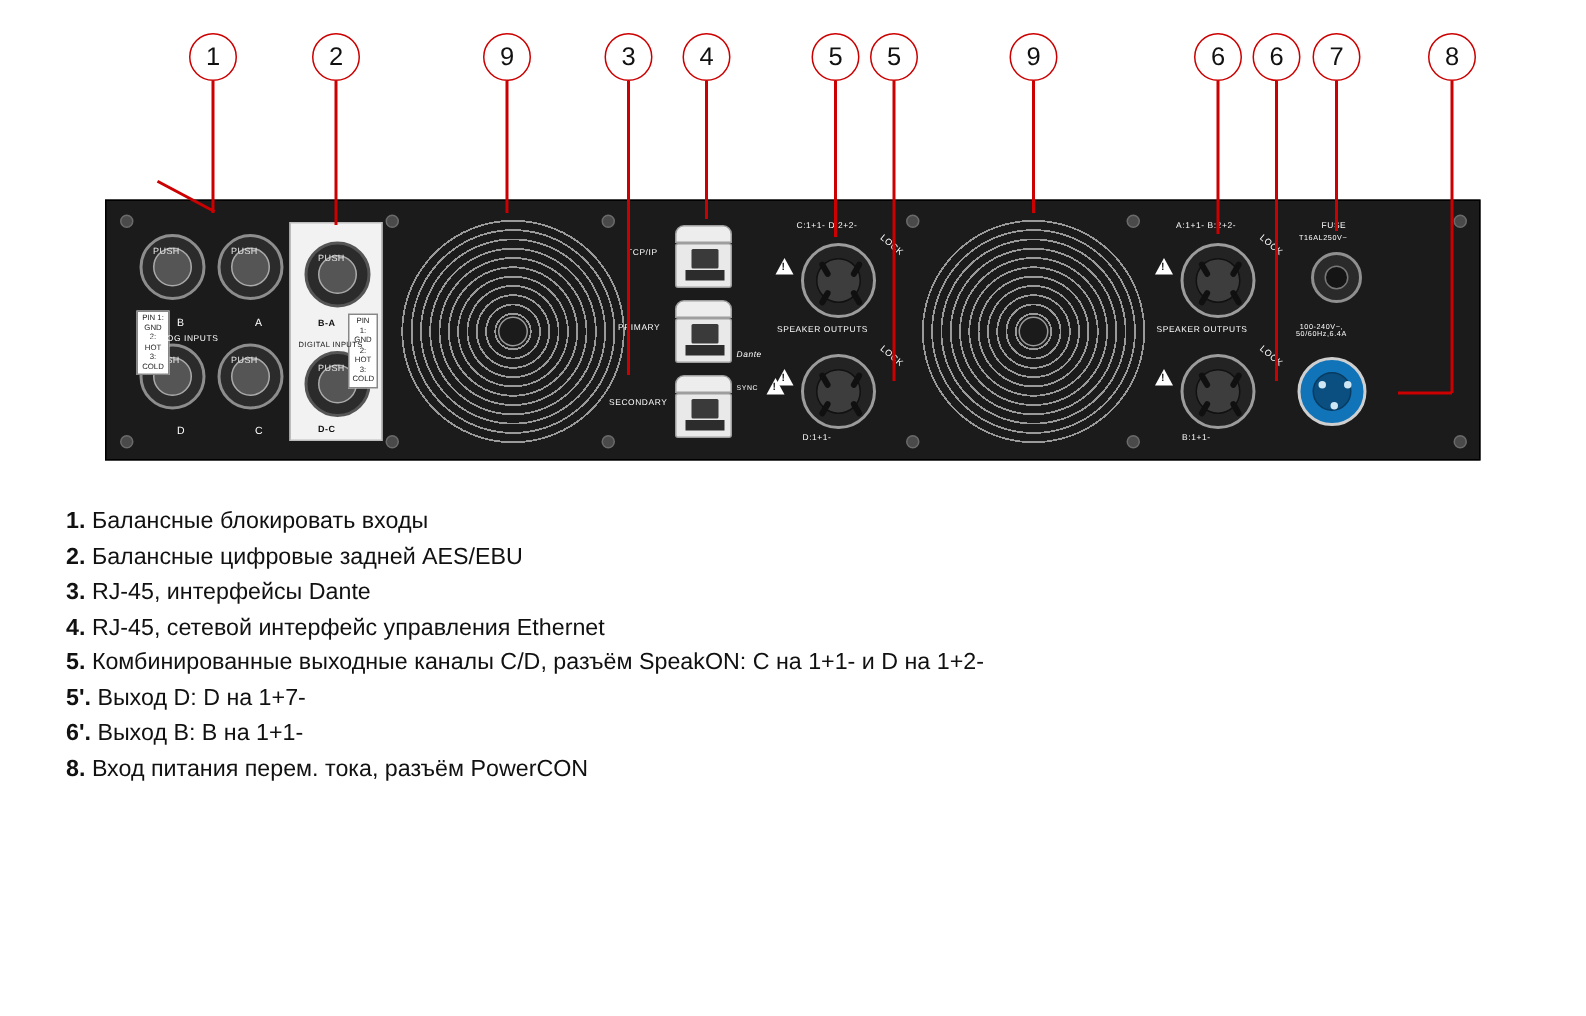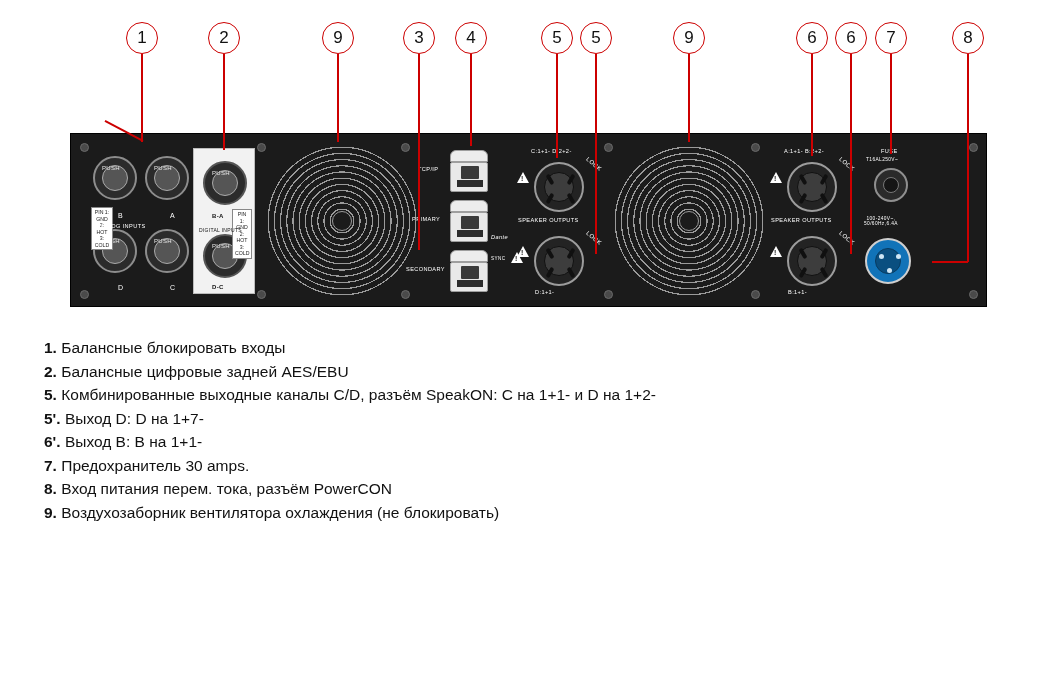--- a/index.html
+++ b/index.html
@@ -551,36 +551,36 @@
 
   <div class="line">
     <b>1.</b>
     <span>Балансные блокировать входы</span>
   </div>
   <div class="line">
     <b>2.</b>
     <span>Балансные цифровые задней AES/EBU</span>
   </div>
   <div class="line">
+    <b>3.</b>
+    <span>RJ-45, интерфейсы Dante</span>
+  </div>
+  <div class="line">
+    <b>4.</b>
+    <span>RJ-45, сетевой интерфейс управления Ethernet</span>
+  </div>
+  <div class="line">
     <b>5.</b>
     <span>Комбинированные выходные каналы C/D, разъём SpeakON: C на 1+1- и D на 1+2-</span>
   </div>
   <div class="line">
     <b>5'.</b>
     <span>Выход D: D на 1+7-</span>
   </div>
   <div class="line">
     <b>6'.</b>
     <span>Выход B: B на 1+1-</span>
   </div>
   <div class="line">
-    <b>7.</b>
-    <span>Предохранитель 30 amps.</span>
-  </div>
-  <div class="line">
     <b>8.</b>
     <span>Вход питания перем. тока, разъём PowerCON</span>
   </div>
-  <div class="line">
-    <b>9.</b>
-    <span>Воздухозаборник вентилятора охлаждения (не блокировать)</span>
-  </div>
 </div>
 
 </body></html>

